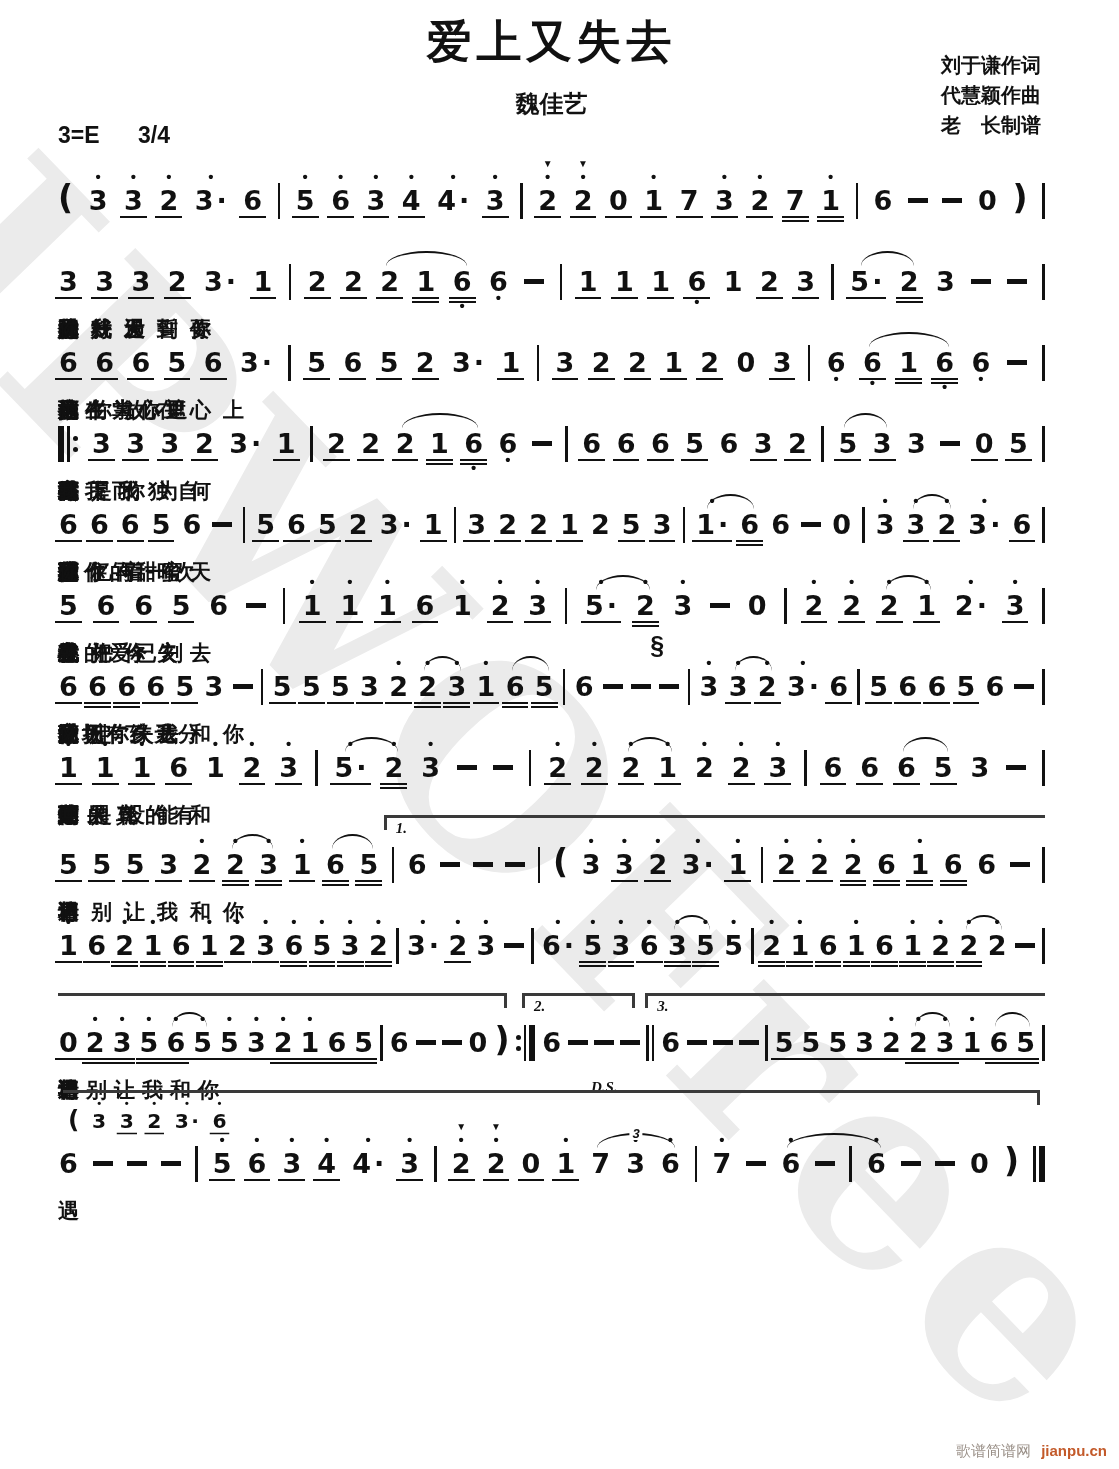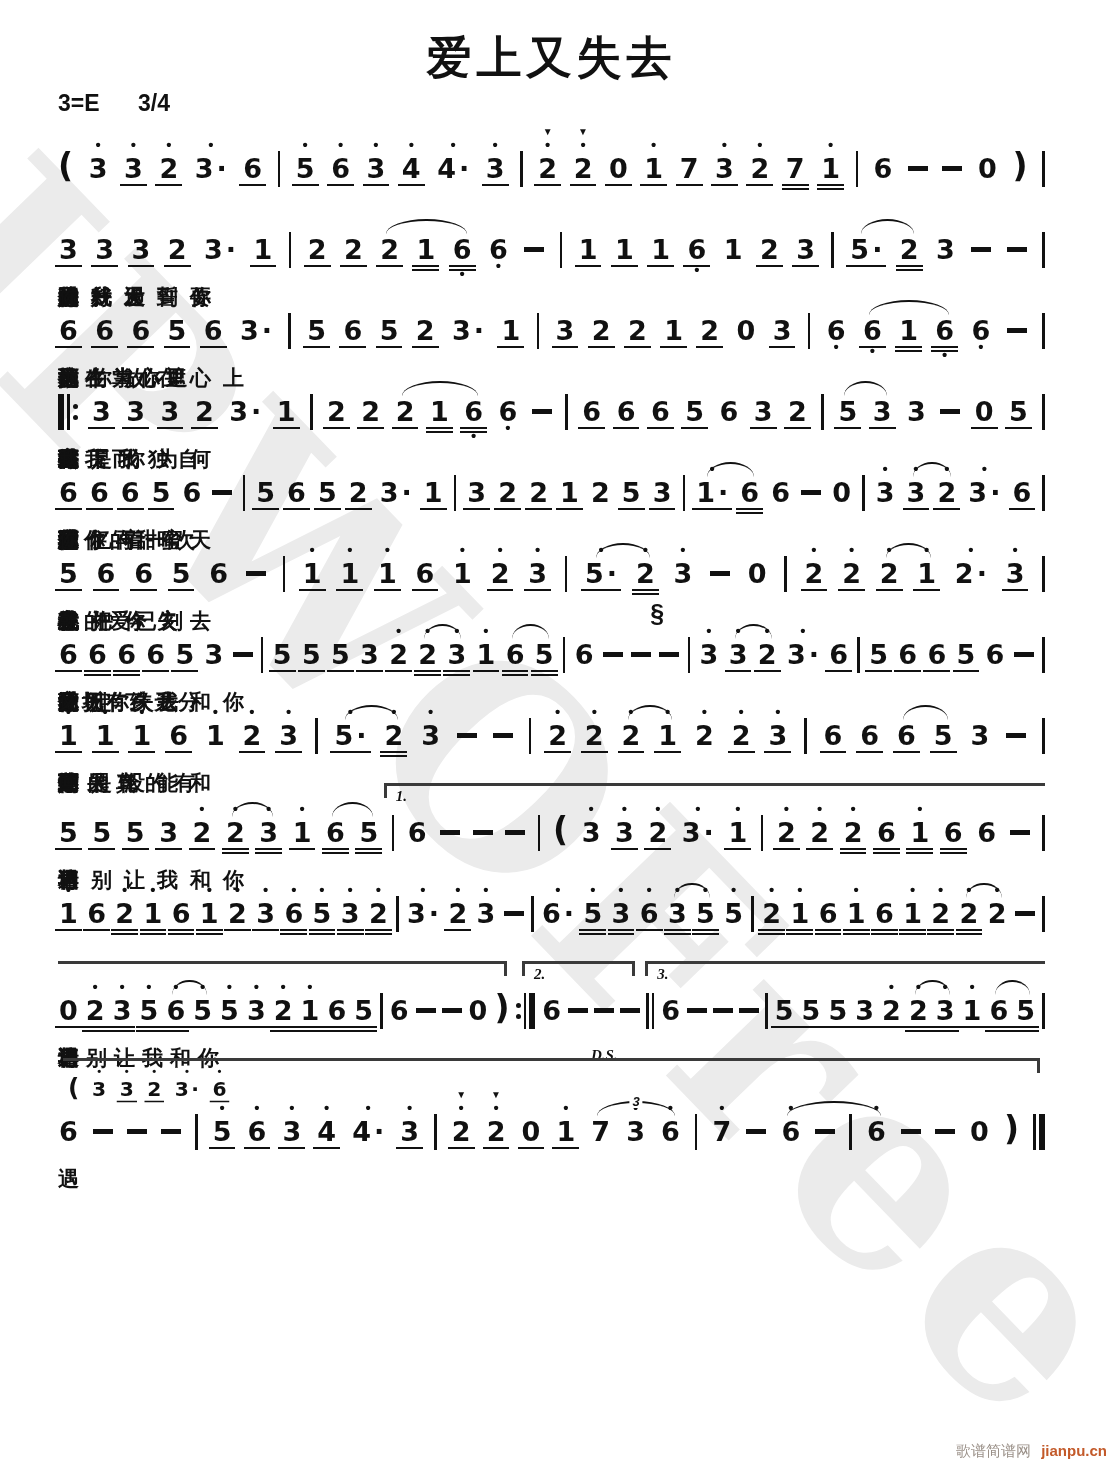--- a/index.html
+++ b/index.html
@@ -1,21 +1,21 @@
 <!DOCTYPE html>
 <html><head>
 <meta charset="utf-8">
 <style>
   html,body{margin:0;padding:0}
   body{width:1119px;height:1469px;background:#fff;overflow:hidden;position:relative;
        font-family:"Liberation Sans","DejaVu Sans",sans-serif;color:#111}
   .wm{position:absolute;left:70px;top:100px;font-size:265px;font-weight:bold;color:#ebebeb;
       transform:rotate(46deg);transform-origin:left top;letter-spacing:14px;white-space:nowrap;
       z-index:0;font-family:"DejaVu Serif",serif}
-  .sheet{position:relative;z-index:1;padding:28px 74px 0 58px}
+  .sheet{position:relative;z-index:1;padding:12px 74px 0 58px}
   .title{text-align:center;font-size:45px;font-weight:bold;letter-spacing:5px}
   .artist{text-align:center;font-size:24px;font-weight:bold;margin-top:16px}
   .credits{position:absolute;top:50px;right:78px;font-size:20px;font-weight:bold;line-height:1.5;text-align:left}
   .keyrow{font-size:23px;font-weight:bold;margin-top:2px}
   .keyrow .meter{margin-left:32px}
   .systems{margin-top:18px}
   .system{position:relative;margin-bottom:14px}
   .noterow{position:relative;display:flex;justify-content:space-between;align-items:flex-start;height:67px}
   .note{position:relative;display:inline-block;padding:20px 1px 20px;text-align:center}
   .dg,.aug{font-size:27px;font-weight:bold;line-height:1;font-family:"DejaVu Sans",sans-serif;display:inline-block;vertical-align:top}
@@ -51,20 +51,26 @@
   .site{color:#9a9088;margin-right:6px}
   .url{color:#c35a2a;font-weight:bold;text-decoration:none}
 </style>
 </head>
 <body>
 
 <div class="wm">JPWOFree</div>
 
 <div class="sheet">
   <div class="title">爱上又失去</div>
+  <div class="artist">魏佳艺</div>
+  <div class="credits">
+      <div>刘于谦作词</div>
+      <div>代慧颖作曲</div>
+      <div>老　长制谱</div>
+    </div>
   <div class="keyrow">
     <span class="key">3=E</span>
     <span class="meter">3/4</span>
   </div>
   <div class="systems">
       <div class="system">
         <span class="noterow" style="display: flex;">
           <span class="paren">(</span>
           <span class="note"><span class="hi">•</span><span class="dg">3</span></span>
           <span class="note"><span class="hi">•</span><span class="dg">3</span><span class="ul" style="bottom: 16px;"></span></span>

